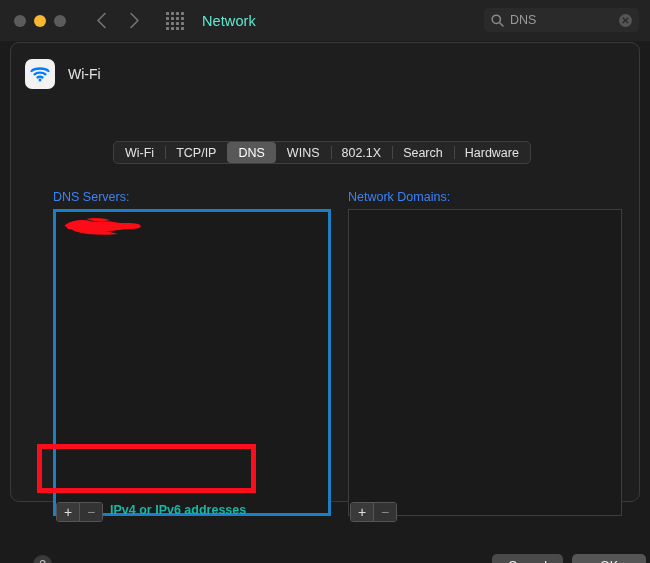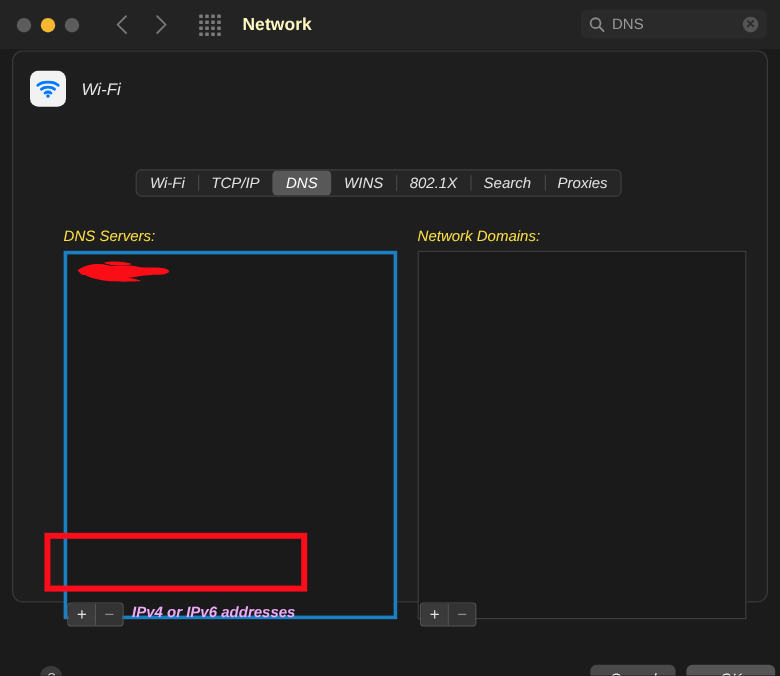--- a/index.html
+++ b/index.html
@@ -60,22 +60,22 @@
   .gridicon i {
     width: 3px; height: 3px;
     background: #7a7a7a;
     display: block;
     border-radius: 0.5px;
   }
 
   .win-title {
     margin-left: 18px;
     font-size: 14.5px;
-    font-weight: bold;
-    color: #fef9c3;
+    font-weight: normal;
+    color: #5eead4;
     letter-spacing: 0.1px;
   }
 
   .searchwrap {
     position: absolute;
     right: 11px; top: 8px;
     width: 155px; height: 24px;
     background: #2a2a2a;
     border-radius: 5px;
     display: flex;
@@ -106,21 +106,20 @@
 
   
   .sheet {
     position: absolute;
     left: 10px; top: 42px;
     width: 630px; height: 460px;
     background: #1e1e1e;
     border: 1px solid #3a3a3a;
     border-radius: 9px;
     box-sizing: border-box;
-    font-style: italic;
   }
 
   .wifi-head {
     position: absolute;
     left: 14px; top: 16px;
     display: flex;
     align-items: center;
     gap: 13px;
   }
   .wifi-badge {
@@ -170,21 +169,21 @@
     border-radius: 4px;
     color: #ffffff;
   }
   .tab.selected::before,
   .tab.selected + .tab::before { background: transparent; }
 
   
   .col-label {
     position: absolute;
     font-size: 12.5px;
-    color: #fde047;
+    color: #3b82f6;
   }
   .label-dns     { left: 42px; top: 147px; }
   .label-search  { left: 337px; top: 147px; }
 
   .listbox {
     position: absolute;
     background: #1a1a1a;
     box-sizing: border-box;
   }
   .listbox-dns {
@@ -229,21 +228,21 @@
     background: #333;
     color: #8d8d8d;
   }
   .stepper-dns    { left: 45px; top: 459px; }
   .stepper-search { left: 339px; top: 459px; }
 
   .hint-text {
     position: absolute;
     left: 99px; top: 460px;
     font-size: 12.5px;
-    color: #f0abfc;
+    color: #14b8a6;
     font-weight: bold;
   }
 
   
   .helpbtn {
     position: absolute;
     left: 22px; top: 512px;
     width: 19px; height: 19px;
     border-radius: 50%;
     background: #3b3b3b;
@@ -355,21 +354,21 @@
     <span class="wifi-label">Wi-Fi</span>
   </div>
 
   <div class="tabbar">
     <div class="tab">Wi-Fi</div>
     <div class="tab">TCP/IP</div>
     <div class="tab selected">DNS</div>
     <div class="tab">WINS</div>
     <div class="tab">802.1X</div>
     <div class="tab">Search</div>
-    <div class="tab">Proxies</div>
+    <div class="tab">Hardware</div>
   </div>
 
   <div class="col-label label-dns">DNS Servers:</div>
 
   <div class="listbox listbox-dns">
     <svg class="redaction" viewBox="0 0 90 22">
       <path d="M3,9 C10,4 20,3 28,5 C36,7 44,4 52,6 C60,8 70,6 76,8
                C82,10 78,13 70,13 C60,13 50,15 42,16 C34,17 26,15 18,14
                C11,13 6,14 5,12 C4,10 2,10 3,9 Z" fill="#fb0d17"></path>
       <path d="M8,12 C16,10 26,11 34,13 C42,15 50,16 56,18

